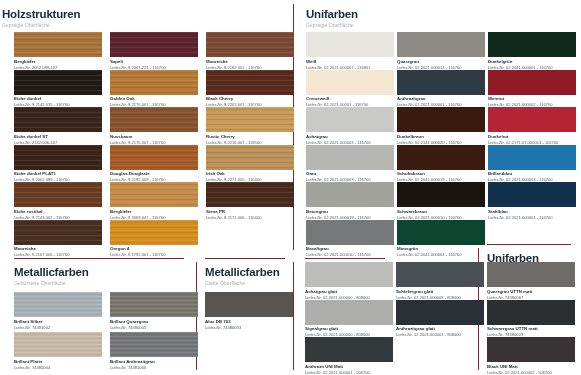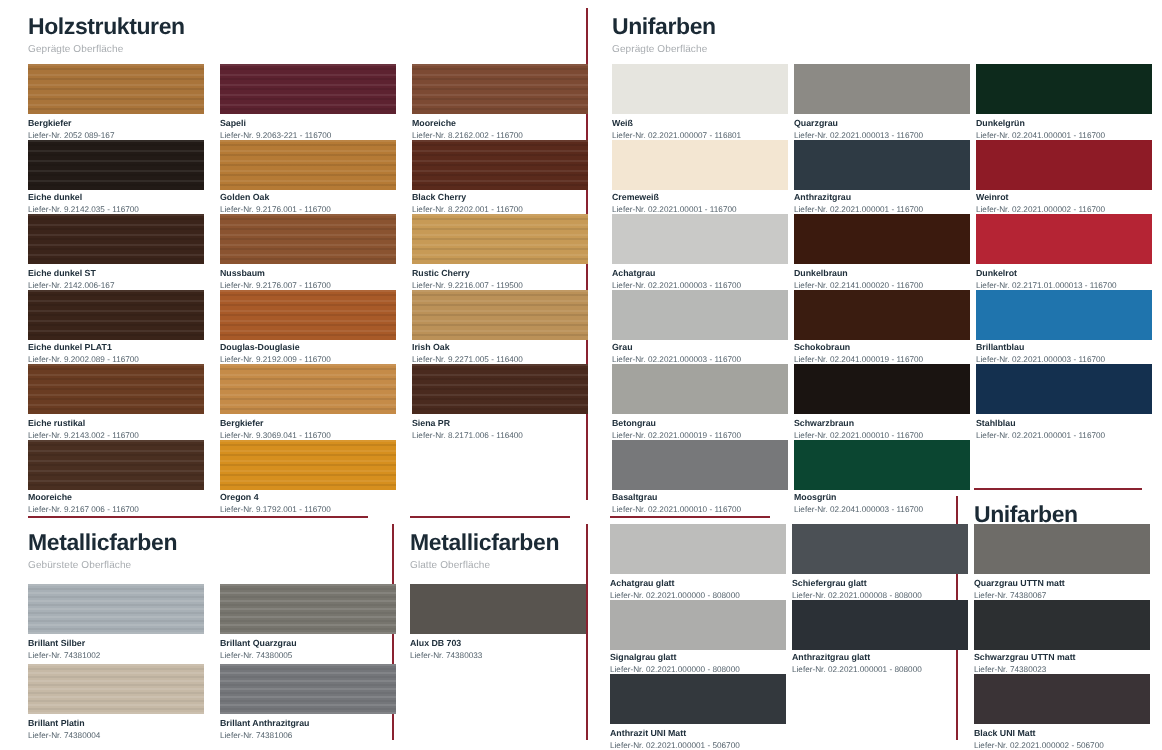--- a/index.html
+++ b/index.html
@@ -102,21 +102,21 @@
 
   <div class="vrule" style="left:293px;top:4px;height:246px;"></div>
   <div class="vrule" style="left:196px;top:262px;height:108px;"></div>
   <div class="vrule" style="left:293px;top:262px;height:108px;"></div>
   <div class="vrule" style="left:478px;top:248px;height:122px;"></div>
   <div class="hrule" style="left:14px;top:258px;width:170px;"></div>
   <div class="hrule" style="left:205px;top:258px;width:80px;"></div>
   <div class="hrule" style="left:305px;top:258px;width:80px;"></div>
   <div class="hrule" style="left:487px;top:244px;width:84px;"></div>
 
-  <div class="item" style="left:14px;top:8px;width:170px;">
+  <div class="item" style="left:2px;top:8px;width:170px;">
     <p class="sec-title">Holzstrukturen</p>
     <p class="sec-sub">Geprägte Oberfläche</p>
   </div>
 
   <div id="holz-grid">
       <div class="item" style="left: 14px; top: 32px;">
         <div class="swatch" style="background: rgb(169, 116, 58);">
           <div class="grain"></div>
         </div>
         <p class="nm">Bergkiefer</p>

